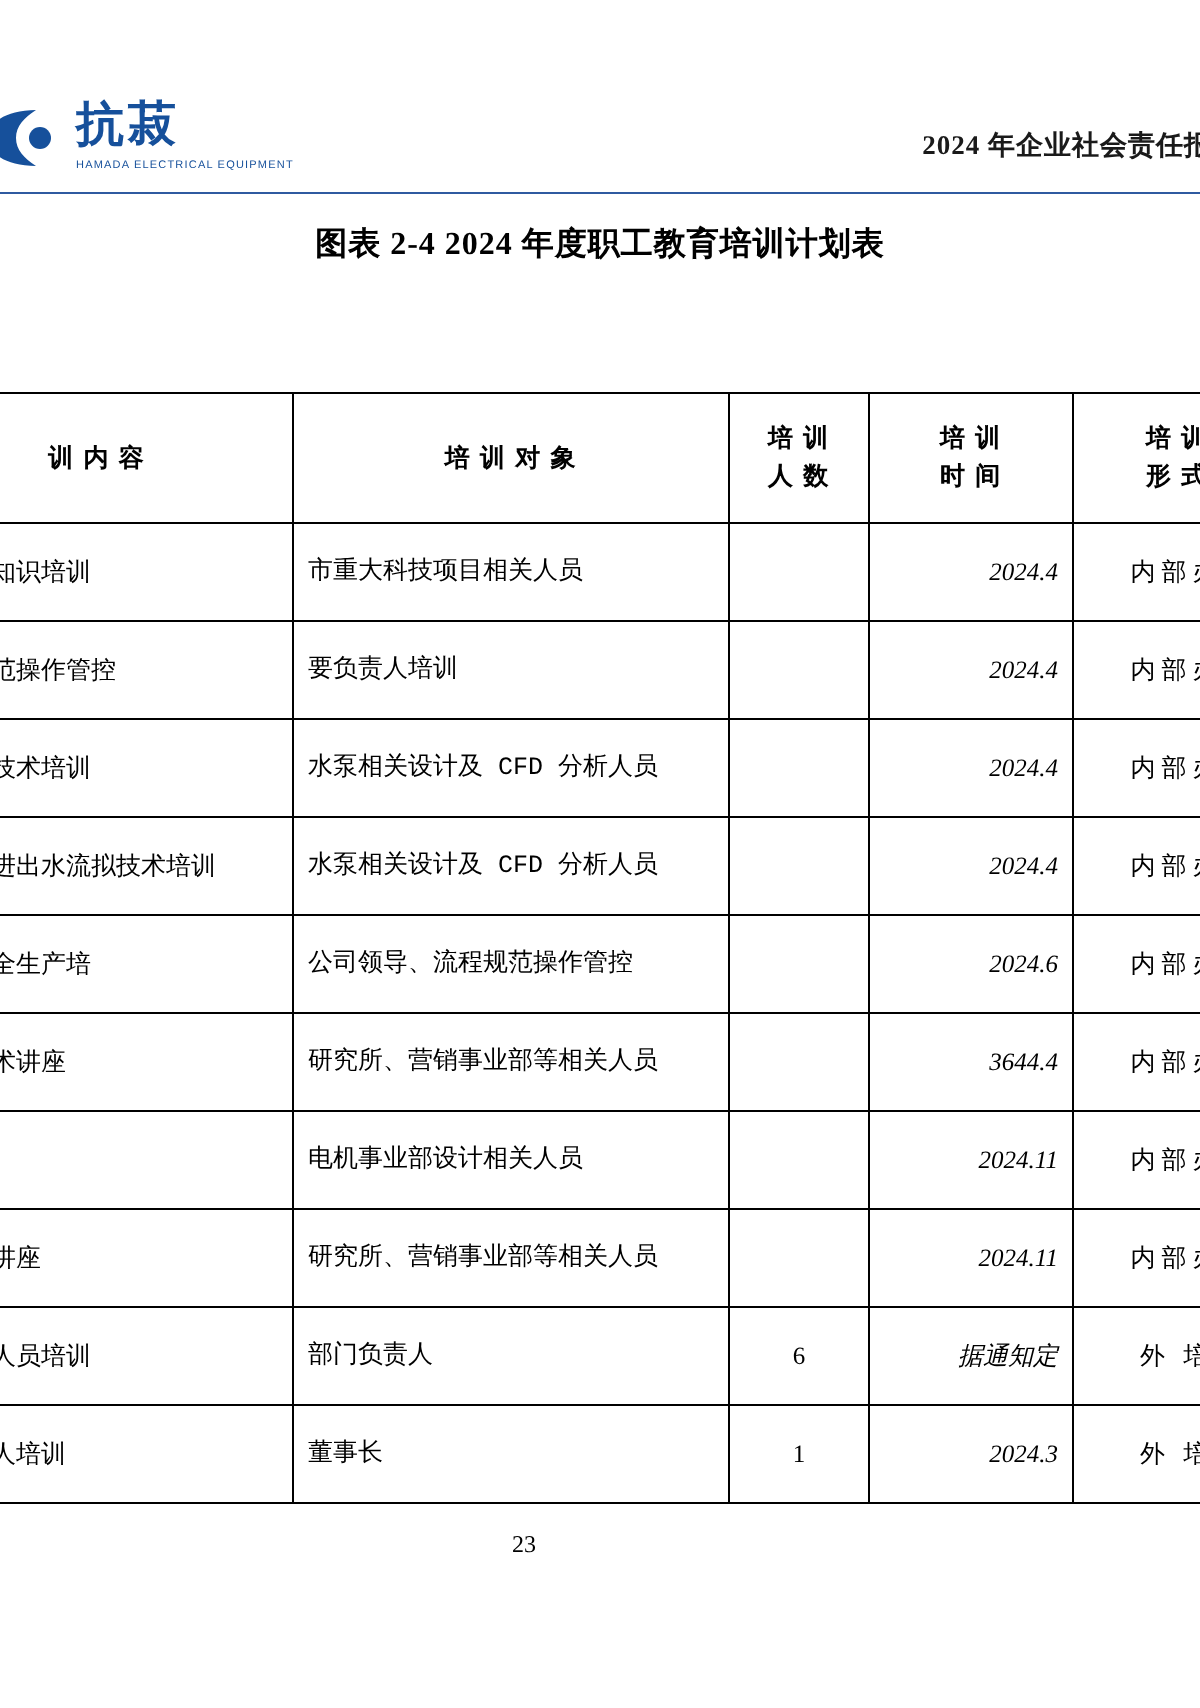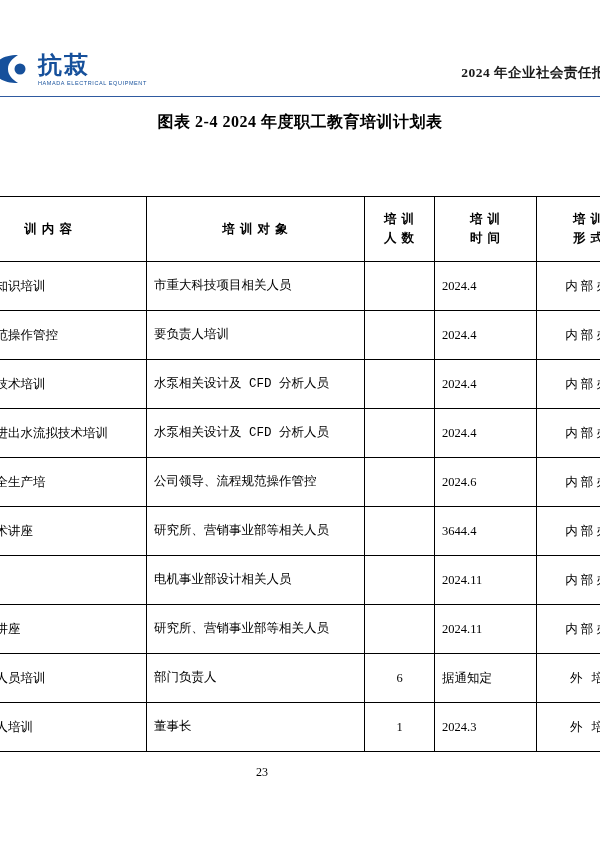--- a/index.html
+++ b/index.html
@@ -40,21 +40,21 @@
   .logo-mark {
     width: 44px;
     height: 34px;
     position: relative;
   }
   .logo-mark svg { display: block; }
   .logo-text {
     margin-left: 2px;
   }
   .logo-cn {
-    font-family: Liberation Serif, serif;
+    font-family: Liberation Mono, monospace;
     font-size: 24px;
     font-weight: bold;
     color: #16509b;
     letter-spacing: 2px;
     line-height: 26px;
   }
   .logo-en {
     font-family: "Liberation Sans", sans-serif;
     font-size: 5.5px;
     color: #16509b;
@@ -120,21 +120,21 @@
   }
   .col-content { width: 196px; }
   .col-target  { width: 218px; }
   .col-count   { width: 70px; }
   .col-time    { width: 102px; }
   .col-form    { width: 104px; }
 
   .c-content { text-align: left; }
   .c-target  { text-align: left; font-family: Liberation Mono, monospace; }
   .c-count   { text-align: center; }
-  .c-time    { text-align: left; }
+  .c-time    { text-align: right; font-style: italic; }
   .c-form    { text-align: center; letter-spacing: 3px; }
 
   table.plan tbody td {
     height: 38px;
   }
   .two-line { line-height: 1.5; }
 
   .th-stack {
     display: block;
     line-height: 1.5;

